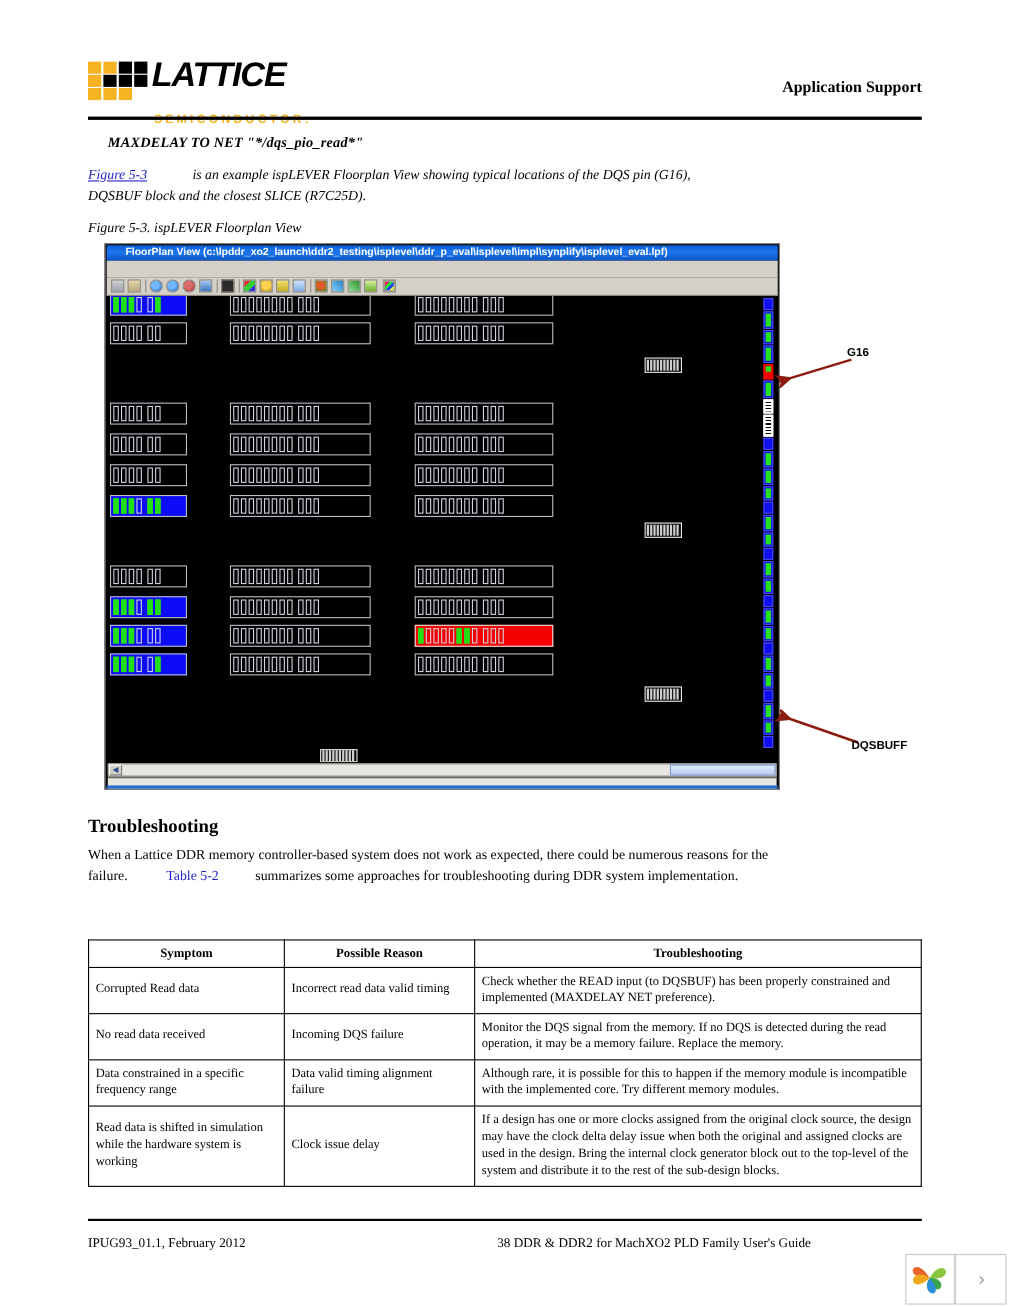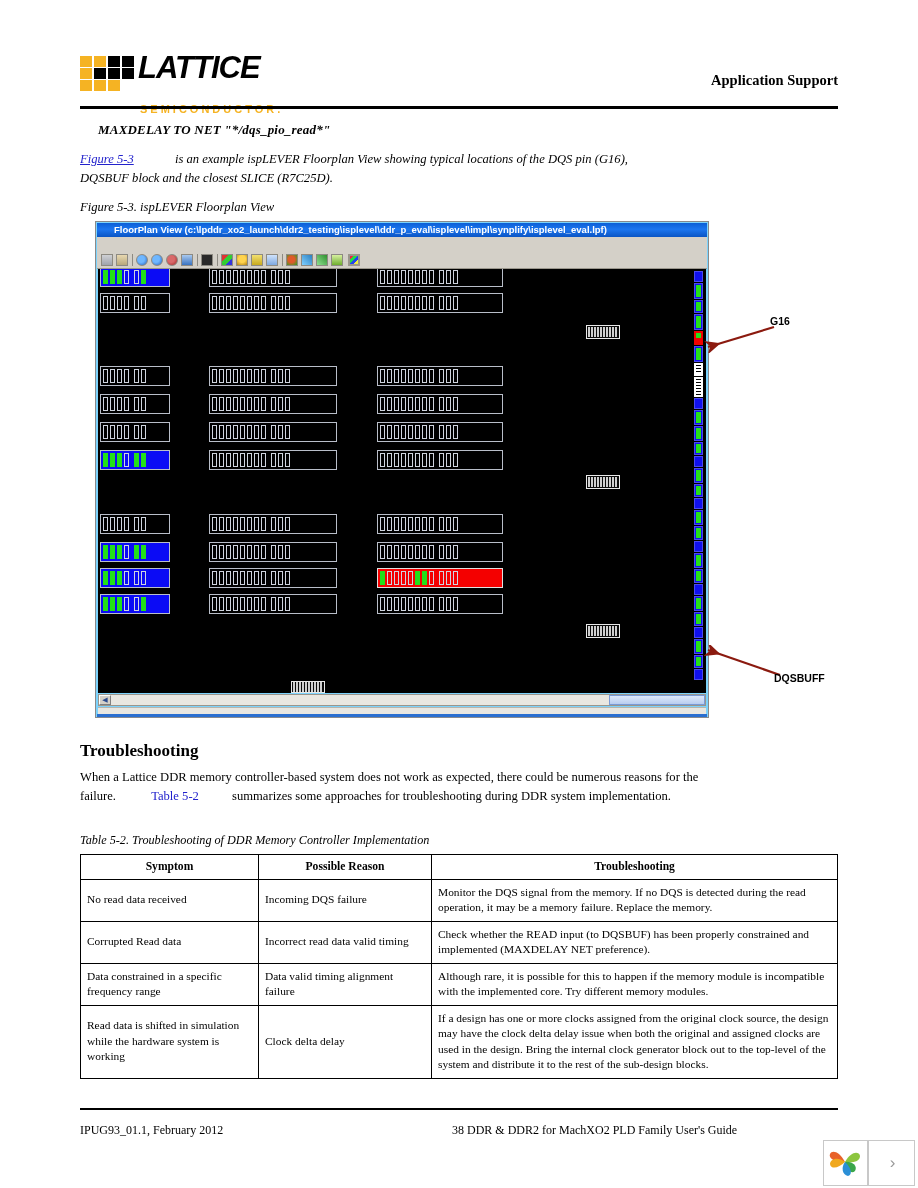--- a/index.html
+++ b/index.html
@@ -28,21 +28,21 @@
 
   
   .code-line{position:absolute;left:98px;top:122px;font-style:italic;font-weight:bold;
      font-size:13px;letter-spacing:0.2px;}
   .para1{position:absolute;left:80px;top:150px;width:600px;font-style:italic;font-size:12.6px;
      line-height:19px;}
   .xref{color:#2222cc;text-decoration:underline;}
   .fig-cap{position:absolute;left:80px;top:200px;font-style:italic;font-size:12.6px;}
 
   
-  .win{position:absolute;left:95px;top:221px;width:614px;height:497px;background:#7dd3fc;
+  .win{position:absolute;left:95px;top:221px;width:614px;height:497px;background:#000000;
        border:1px solid #8a8a8a;box-sizing:border-box;}
   .win-title{position:absolute;left:1px;top:1px;right:1px;height:14px;
      background:linear-gradient(to bottom,#0b5fd6,#1c76ef 45%,#0a54c4);
      color:#fff;font-family:"Liberation Sans",sans-serif;font-weight:bold;font-size:9.5px;
      line-height:14px;padding-left:17px;overflow:hidden;white-space:nowrap;box-sizing:border-box;}
   .win-icon{position:absolute;left:3px;top:3px;width:10px;height:10px;
      background:linear-gradient(135deg,#cf2020 0 50%,#2b57c9 50% 100%);border:1px solid #0a3a8a;}
   .menubar{position:absolute;left:1px;top:15px;right:1px;height:15px;background:#d4d0c8;
      font-family:"Liberation Sans",sans-serif;font-size:9.5px;color:#000;}
   .menu-item{position:absolute;top:1px;line-height:13px;padding:13px 3px;white-space:nowrap;}
@@ -709,49 +709,48 @@
       </marker>
     </defs>
     <line x1="80" y1="30" x2="8" y2="5" stroke="#8b1a0f" stroke-width="2.2" marker-end="url(#ah2)"></line>
   </svg>
   <div class="callout-lbl" style="left:774px;top:672px;">DQSBUFF</div>
 
   <div class="h2">Troubleshooting</div>
 
   <div class="para2"><span>When a Lattice DDR memory controller-based system does not work as expected, there could be numerous reasons for the failure. </span><span style="display:inline-block;width:32px;"></span><span class="xref" style="font-style:normal;text-decoration:none;">Table 5-2</span><span style="display:inline-block;width:30px;"></span><span> summarizes some approaches for troubleshooting during DDR system implementation.</span></div>
 
-  <div class="tbl-cap">Table 5-2. Troubleshooting of DDR Memory Controller Implementation</div>
 
   <table class="tt">
     <thead>
       <tr>
         <th class="col1">Symptom</th>
         <th class="col2">Possible Reason</th>
         <th>Troubleshooting</th>
       </tr>
     </thead>
     <tbody>
       <tr>
+        <td>Corrupted Read data</td>
+        <td>Incorrect read data valid timing</td>
+        <td>Check whether the READ input (to DQSBUF) has been properly constrained and implemented (MAXDELAY NET preference).</td>
+      </tr>
+      <tr>
         <td>No read data received</td>
         <td>Incoming DQS failure</td>
         <td>Monitor the DQS signal from the memory. If no DQS is detected during the read operation, it may be a memory failure. Replace the memory.</td>
-      </tr>
-      <tr>
-        <td>Corrupted Read data</td>
-        <td>Incorrect read data valid timing</td>
-        <td>Check whether the READ input (to DQSBUF) has been properly constrained and implemented (MAXDELAY NET preference).</td>
       </tr>
       <tr>
         <td>Data constrained in a specific frequency range</td>
         <td>Data valid timing alignment failure</td>
         <td>Although rare, it is possible for this to happen if the memory module is incompatible with the implemented core. Try different memory modules.</td>
       </tr>
       <tr>
         <td>Read data is shifted in simulation while the hardware system is working</td>
-        <td>Clock delta delay</td>
+        <td>Clock issue delay</td>
         <td>If a design has one or more clocks assigned from the original clock source, the design may have the clock delta delay issue when both the original and assigned clocks are used in the design. Bring the internal clock generator block out to the top-level of the system and distribute it to the rest of the sub-design blocks.</td>
       </tr>
     </tbody>
   </table>
 
   <div class="ftr-rule"></div>
   <div class="ftr-l">IPUG93_01.1, February 2012</div>
   <div class="ftr-r">38 DDR &amp; DDR2 for MachXO2 PLD Family User's Guide</div>
 
   <div class="corner">

